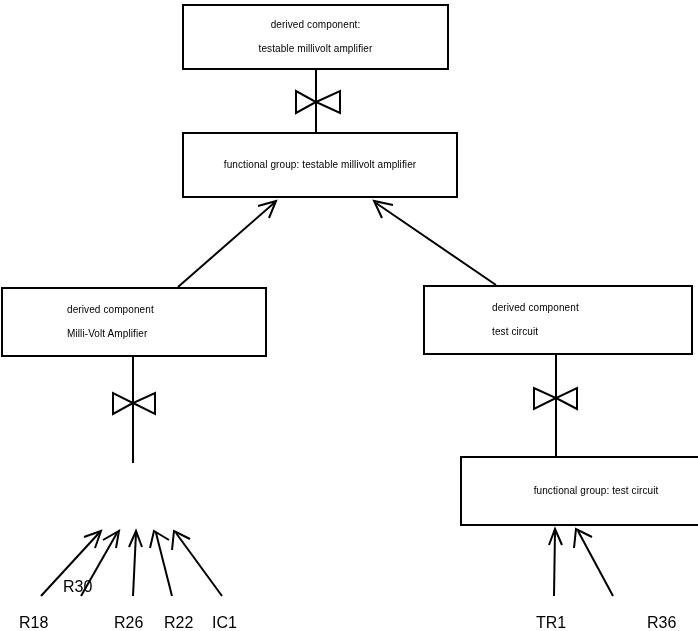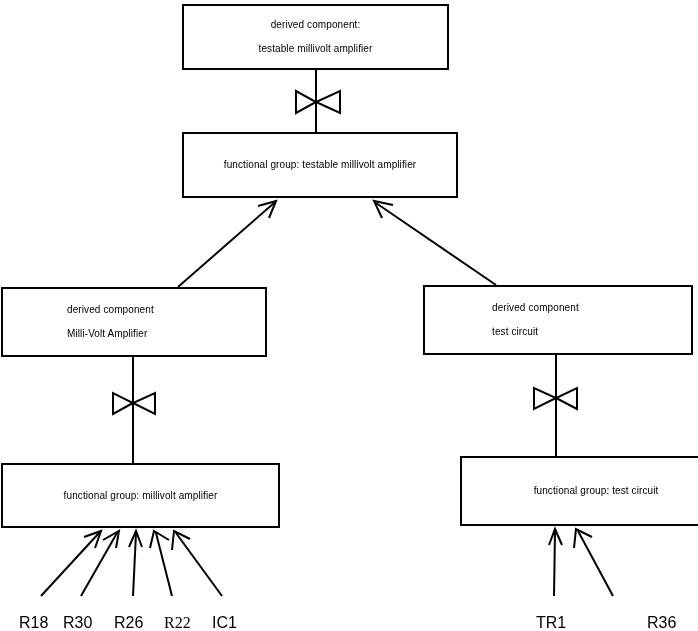--- a/index.html
+++ b/index.html
@@ -128,29 +128,26 @@
   <div class="node-box" style="left:1px; top:287px; width:266px; height:70px; justify-content:flex-start;">
     <span class="node-label" style="text-align:left; margin-left:64px;">derived component
 Milli-Volt Amplifier</span>
   </div>
 
   <div class="node-box" style="left:423px; top:285px; width:270px; height:70px; justify-content:flex-start;">
     <span class="node-label" style="text-align:left; margin-left:67px;">derived component
 test circuit</span>
   </div>
 
-  <div class="node-box" style="left:1px; top:463px; width:279px; height:65px;">
-    <span class="node-label">functional group: millivolt amplifier</span>
-  </div>
 
   <div class="node-box" style="left:424px; top:456px; width:272px; height:70px;margin-left:36px;">
     <span class="node-label">functional group: test circuit</span>
   </div>
 
   <span class="leaf-label" style="left:19px; top:614px;">R18</span>
-  <span class="leaf-label" style="left:63px; top:614px;text-align:right;">R30</span>
+  <span class="leaf-label" style="left:63px; top:578px;text-align:right;">R30</span>
   <span class="leaf-label" style="left:114px; top:614px;">R26</span>
-  <span class="leaf-label" style="left:164px; top:614px;font-family:Liberation Serif, serif;">R22</span>
+  <span class="leaf-label" style="left:164px; top:614px;">R22</span>
   <span class="leaf-label" style="left:212px; top:614px;text-align:right;">IC1</span>
   <span class="leaf-label" style="left:536px; top:614px;">TR1</span>
   <span class="leaf-label" style="left:604px; top:614px;margin-left:43px;">R36</span>
 
 </div>
 
 </body></html>

